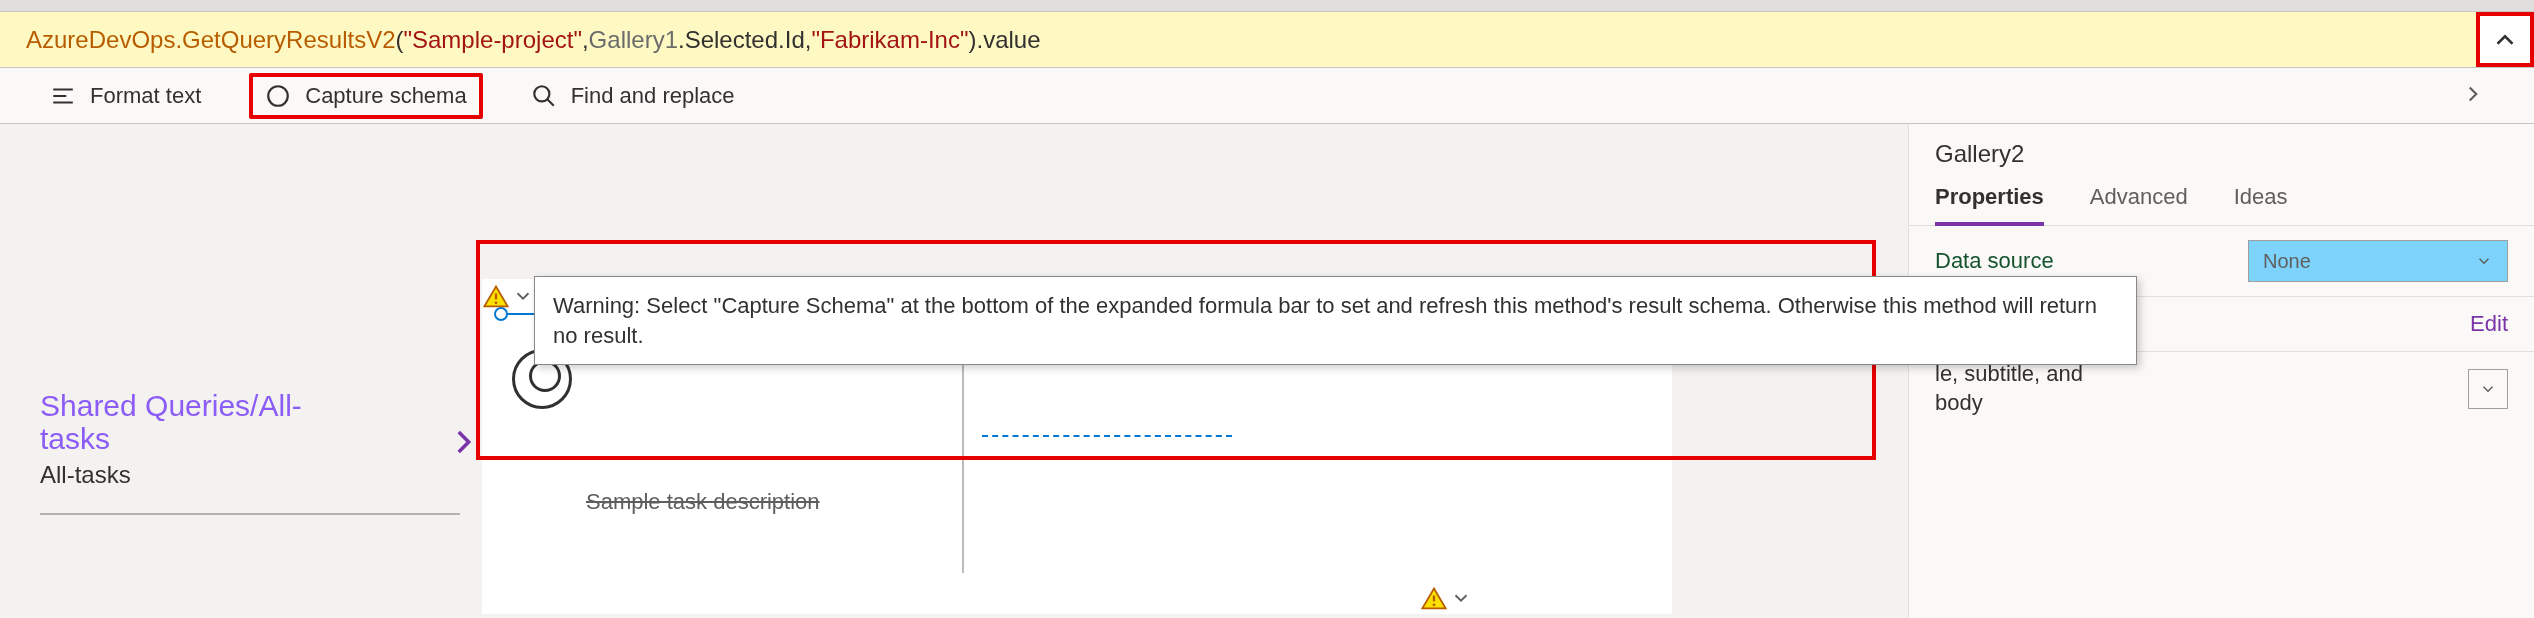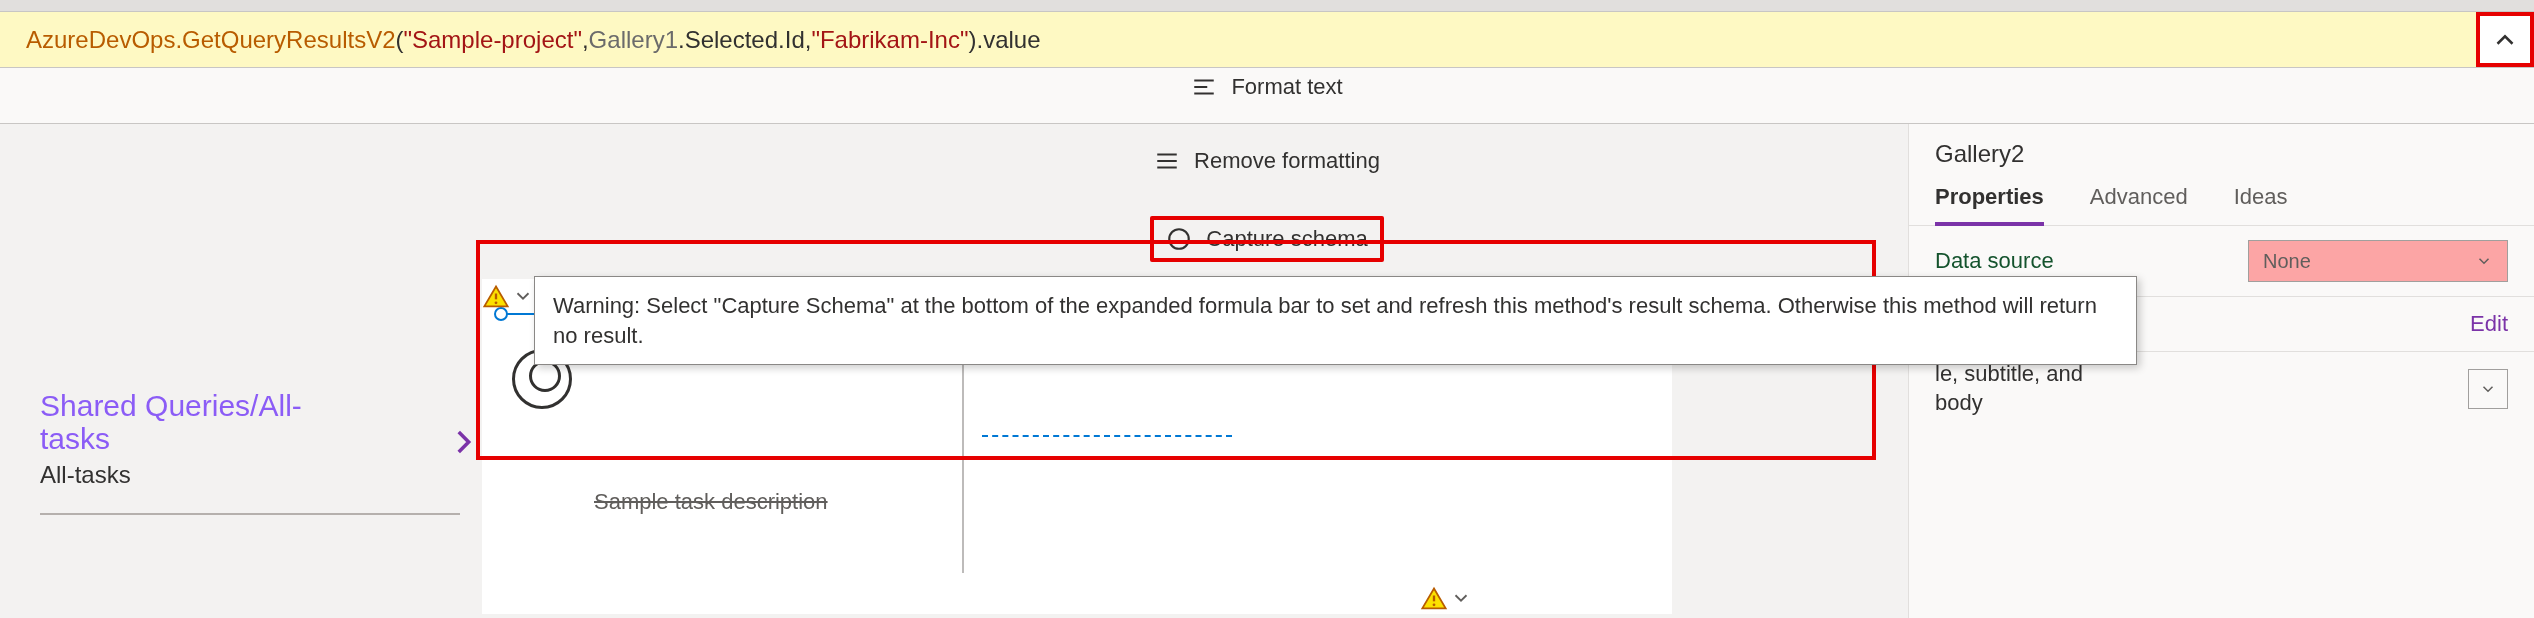--- a/index.html
+++ b/index.html
@@ -49,21 +49,20 @@
       background: #fff;
     }
     .fx-toolbar {
       background: #faf9f8;
       height: 56px;
       border-bottom: 1px solid #c8c6c4;
       display: flex;
       align-items: center;
       padding: 0 38px;
       gap: 36px;
-      flex-direction: column;
     }
     .fx-tool {
       display: flex;
       align-items: center;
       gap: 14px;
       font-size: 22px;
       color: #323130;
       padding: 6px 12px;
     }
     .fx-tool-capture {
@@ -123,21 +122,21 @@
     }
     .sp-row .label {
       flex: 1;
       font-size: 22px;
       color: #14532d;
     }
     .sp-select {
       width: 260px;
       height: 42px;
       border: 1px solid #a19f9d;
-      background: #fca5a5;
+      background: #7dd3fc;
       display: flex;
       align-items: center;
       padding: 0 14px;
       font-size: 20px;
       color: #605e5c;
       justify-content: space-between;
     }
     .sp-edit {
       color: #7b33a8;
       font-size: 22px;
@@ -292,26 +291,20 @@
   </div>
 </div>
 
 <div class="fx-toolbar">
   <div class="fx-tool">
     <svg width="26" height="26" viewBox="0 0 24 24">
       <path d="M3 6h18M3 12h12M3 18h18" stroke="#323130" stroke-width="2"></path>
     </svg>
     <span>Format text</span>
   </div>
-  <div class="fx-tool">
-    <svg width="26" height="26" viewBox="0 0 24 24">
-      <path d="M3 6h18M3 12h18M3 18h18" stroke="#323130" stroke-width="2"></path>
-    </svg>
-    <span>Remove formatting</span>
-  </div>
   <div class="fx-tool fx-tool-capture">
     <svg width="26" height="26" viewBox="0 0 24 24">
       <circle cx="12" cy="12" r="9" fill="none" stroke="#323130" stroke-width="2"></circle>
     </svg>
     <span>Capture schema</span>
   </div>
   <div class="fx-tool">
     <svg width="26" height="26" viewBox="0 0 24 24">
       <circle cx="10" cy="10" r="7" fill="none" stroke="#323130" stroke-width="2"></circle>
       <path d="M15 15 L21 21" stroke="#323130" stroke-width="2"></path>
@@ -341,21 +334,21 @@
     </div>
 
     <div class="gallery-box">
       <div class="gb-sel"></div>
       <div class="gb-handle" style="left:12px"></div>
       <div class="gb-handle" style="left:232px"></div>
       <div class="gb-handle" style="left:452px"></div>
 
       <div class="gb-item" style="left:20px">
         <div class="avatar"></div>
-        <div class="strike" style="position:absolute;left:92px;top:150px">Sample task description</div>
+        <div class="strike" style="position:absolute;left:84px;top:150px">Sample task description</div>
         <div style="position:absolute;left:460px;top:6px;bottom:6px;border-right:2px solid #bdbbba"></div>
       </div>
 
       <div style="position:absolute;left:500px;top:156px;width:250px;border-bottom:2px dashed #0078d4"></div>
 
       <div class="warn-tri" style="left:0px;top:4px">
         <svg width="28" height="28" viewBox="0 0 24 24">
           <path d="M12 3 L22 20 L2 20 Z" fill="#fce100" stroke="#b85c00" stroke-width="1.5"></path>
           <path d="M12 9 L12 14" stroke="#b85c00" stroke-width="2"></path>
             <circle cx="12" cy="17" r="1.2" fill="#b85c00"></circle>

